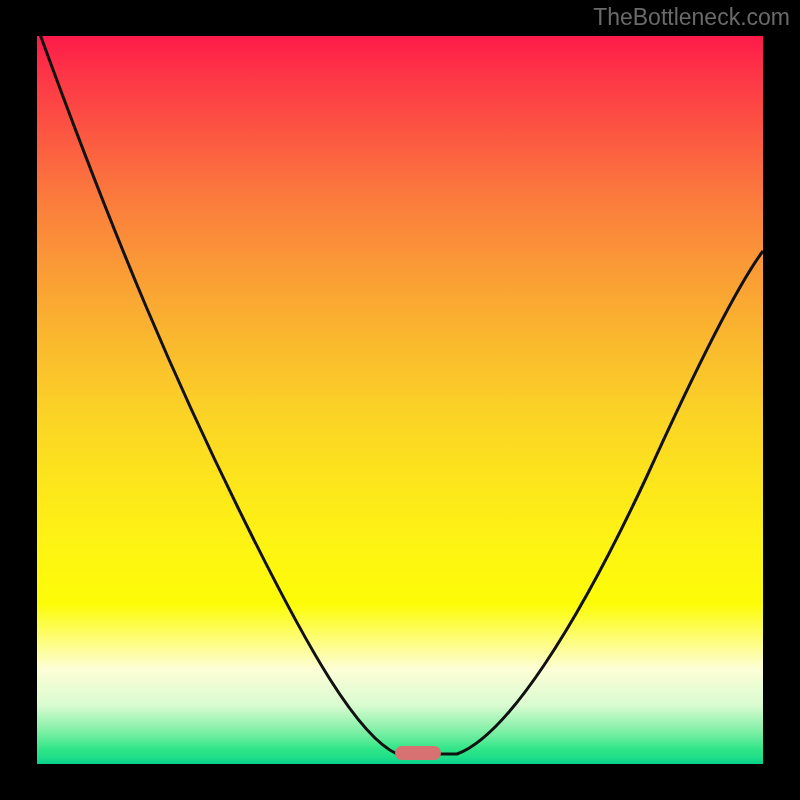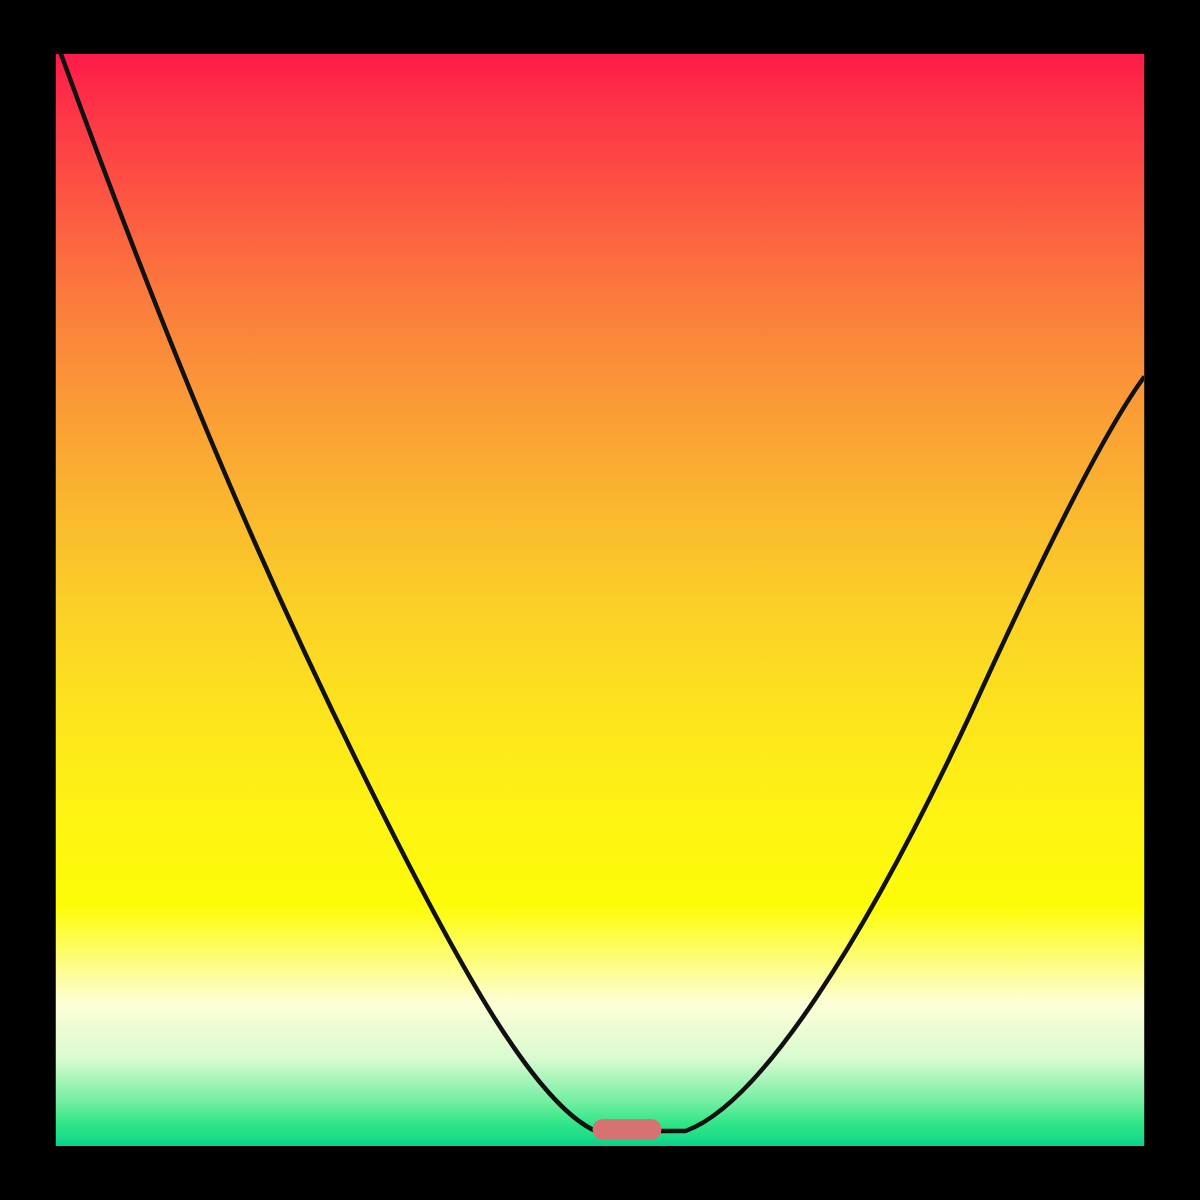--- a/index.html
+++ b/index.html
@@ -74,20 +74,21 @@
     height: 14px;
     width: 46px;
     border-radius: 7px;
     z-index: 5;
   }
 </style>
 </head>
 <body>
 <div class="container">
 
+  <div class="watermark">TheBottleneck.com</div>
 
   <div class="plot-area">
     <div class="plot-bg"></div>
 
     <svg class="curve-svg" viewBox="0 0 726 728" preserveAspectRatio="none">
 
       <path class="curve" d="M 0 -10
                C 80 210, 140 350, 215 500
                C 270 610, 320 700, 360 718
                L 396 718"></path>

